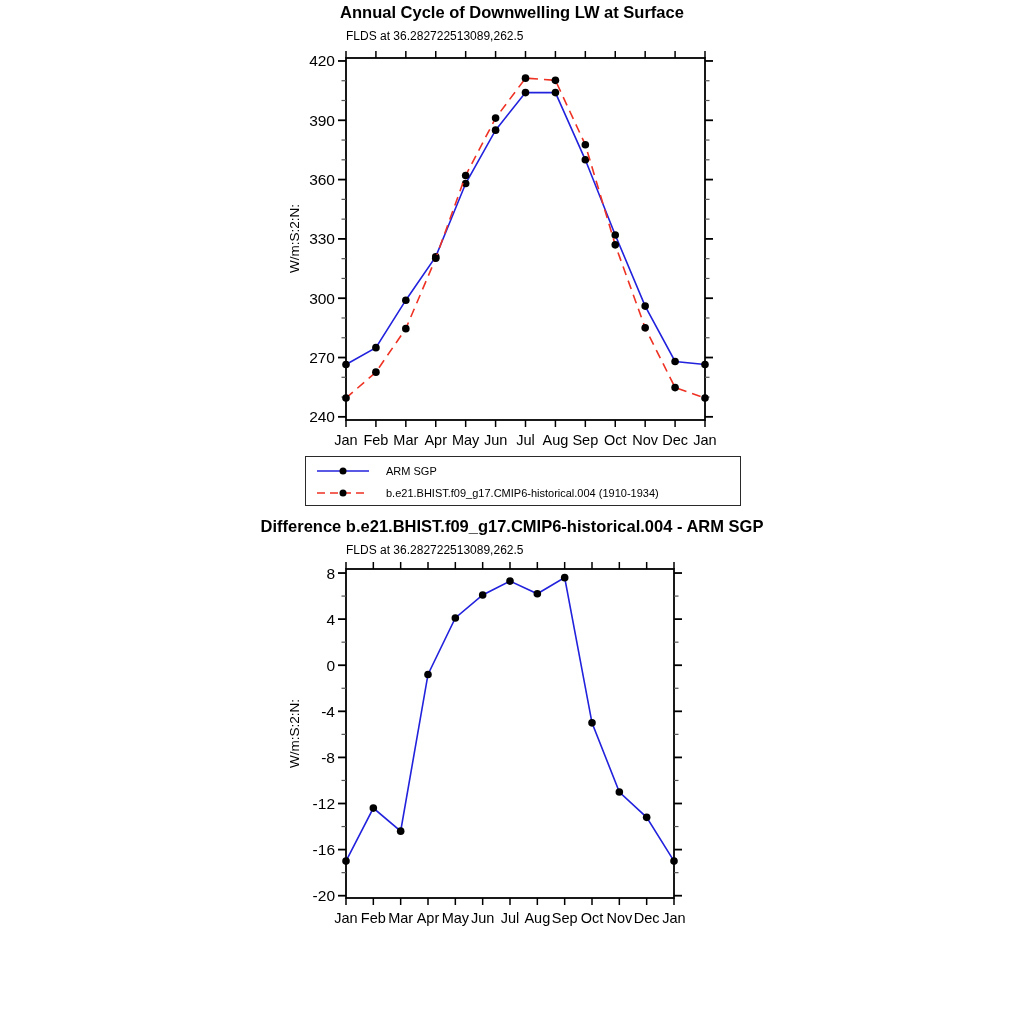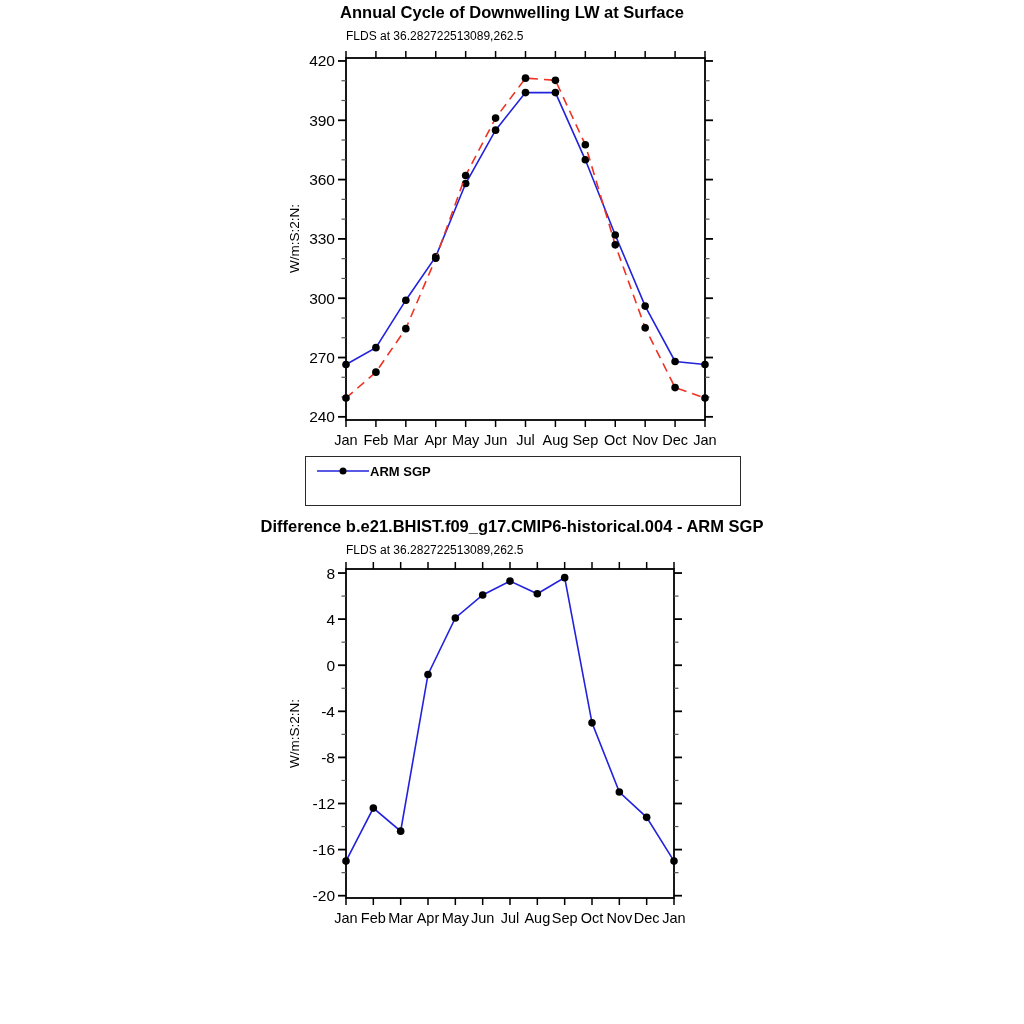--- a/index.html
+++ b/index.html
@@ -8,21 +8,21 @@
   .chart-title{position:absolute;left:0;width:1024px;text-align:center;
                font-weight:bold;font-size:16.5px;white-space:nowrap;}
   .chart-subtitle{position:absolute;font-size:12px;white-space:nowrap;}
   .y-axis-label{position:absolute;width:92px;text-align:center;font-size:13.5px;
                 transform:rotate(-90deg);white-space:nowrap;}
   .plot-svg{position:absolute;left:0;top:0;}
   .legend{position:absolute;left:305px;top:456px;width:436px;height:50px;
           border:1.4px solid #2a2a2a;box-sizing:border-box;padding-top:3px;background:#ffffff;}
   .legend-row{display:flex;align-items:center;height:22px;padding-left:10px;}
   .legend-sample{flex:0 0 auto;}
-  .legend-label{font-size:13px;margin-left:0;white-space:nowrap;font-weight:bold;}
+  .legend-label{font-size:11px;margin-left:16px;white-space:nowrap;}
   svg text{fill:#000;}
 </style>
 </head>
 <body>
 
 <div class="canvas">
 
   <div class="chart-title" style="top:3px;">Annual Cycle of Downwelling LW at Surface</div>
   <div class="chart-subtitle" style="top:29px;left:346px;">FLDS at 36.282722513089,262.5</div>
   <div class="y-axis-label" style="left:248px;top:231px;">W/m:S:2:N:</div>
@@ -240,19 +240,26 @@
   </svg>
 
   <div class="legend">
     <div class="legend-row">
       <svg class="legend-sample" width="54" height="12">
         <line x1="1" y1="6" x2="53" y2="6" stroke-width="1.6" stroke="#2222dd"></line>
         <circle cx="27" cy="6" r="3.5" fill="#000000"></circle>
       </svg>
       <span class="legend-label">ARM SGP</span>
     </div>
+    <div class="legend-row">
+      <svg class="legend-sample" width="54" height="12">
+        <line x1="1" y1="6" x2="53" y2="6" stroke-width="1.6" stroke-dasharray="8,5" stroke="#ee3224"></line>
+        <circle cx="27" cy="6" r="3.5" fill="#000000"></circle>
+      </svg>
+      <span class="legend-label">b.e21.BHIST.f09_g17.CMIP6-historical.004 (1910-1934)</span>
+    </div>
   </div>
 
   <div class="chart-title" style="top:517px;">Difference b.e21.BHIST.f09_g17.CMIP6-historical.004 - ARM SGP</div>
   <div class="chart-subtitle" style="top:543px;left:346px;">FLDS at 36.282722513089,262.5</div>
   <div class="y-axis-label" style="left:248px;top:726px;">W/m:S:2:N:</div>
 
 </div>
 
 </body></html>

